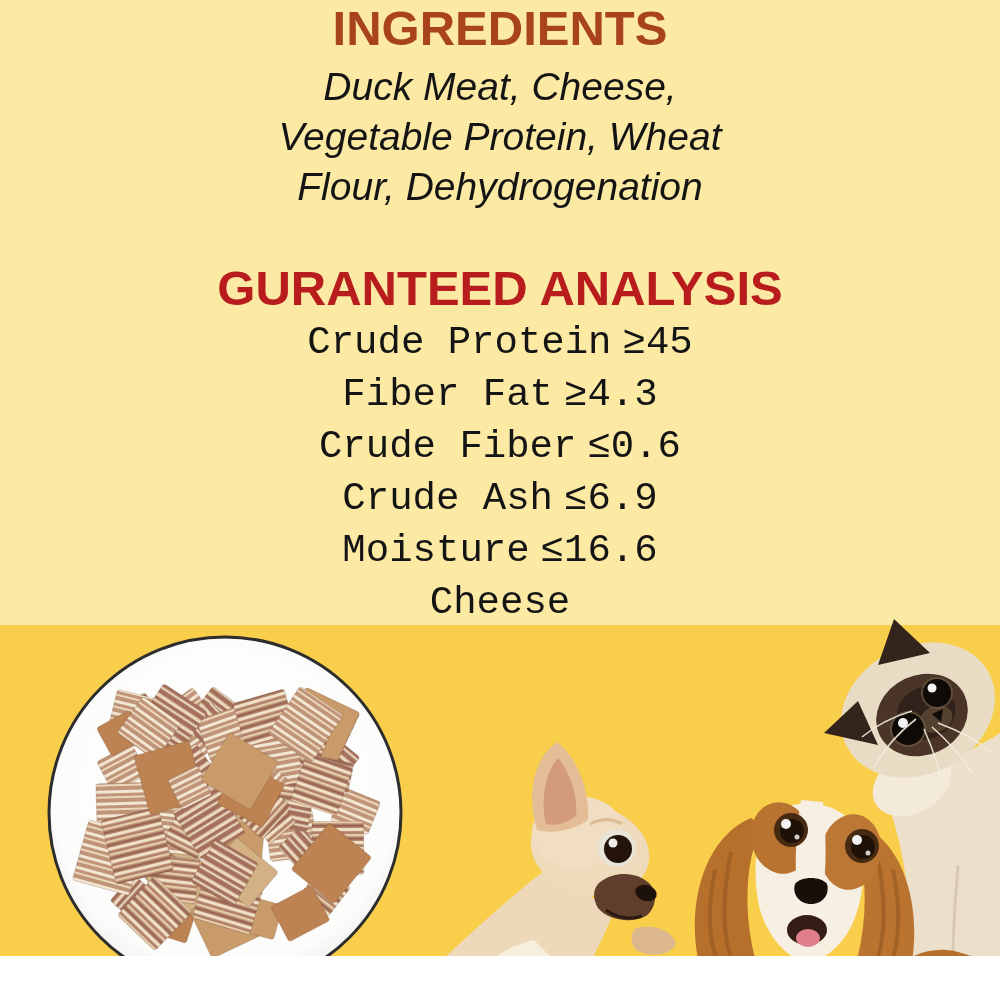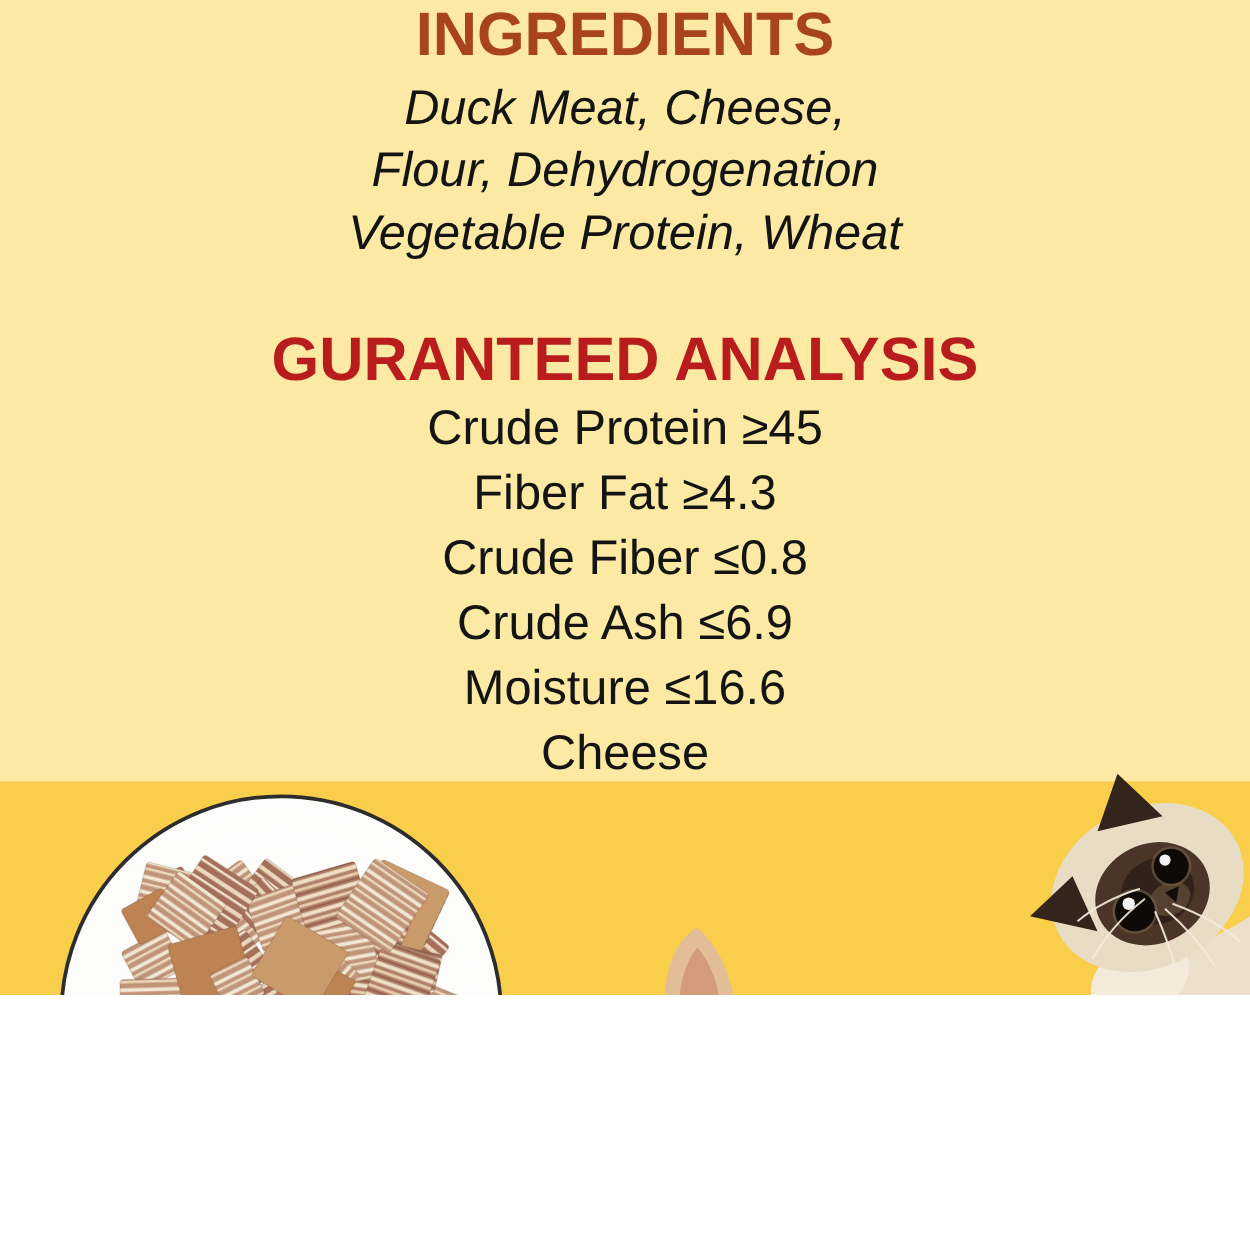--- a/index.html
+++ b/index.html
@@ -1,66 +1,66 @@
 <!DOCTYPE html>
 <html><head>
 <meta charset="utf-8">
 <style>
   html,body{margin:0;padding:0;background:#ffffff;}
   .canvas{
-    position:relative;width:1000px;height:796px;overflow:hidden;
+    position:relative;width:1000px;height:956px;overflow:hidden;
     font-family:"Liberation Sans","DejaVu Sans",sans-serif;
     -webkit-font-smoothing:antialiased;
   }
   .top-section{position:absolute;left:0;top:0;width:1000px;height:625px;background:#FBE9A4;}
   .bottom-section{position:absolute;left:0;top:625px;width:1000px;height:375px;background:#F9CE4B;}
 
   .h-ing{position:absolute;left:0;right:0;top:2px;margin:0;text-align:center;
          font-size:49px;line-height:52px;font-weight:800;letter-spacing:0px;color:#A8431E;}
   .ing-lines{position:absolute;left:0;right:0;top:62px;margin:0;text-align:center;
          font-size:39px;line-height:50px;color:#141414;font-style:italic;}
   .h-ana{position:absolute;left:0;right:0;top:261px;margin:0;text-align:center;
          font-size:49px;line-height:54px;font-weight:800;letter-spacing:0px;color:#b91c1c;}
   .ana-list{position:absolute;left:0;right:0;top:317px;margin:0;
          font-size:39px;line-height:52px;color:#141414;}
-  .ana-row{display:flex;justify-content:center;gap:11px;}
+  .ana-row{display:flex;justify-content:center;gap:11px;font-family:Liberation Mono, monospace;}
 
   .photo{position:absolute;}
   svg{display:block;}
 </style>
 </head>
 <body>
 
 <div class="canvas">
 
   <div class="top-section"></div>
   <div class="bottom-section"></div>
 
   <h1 class="h-ing">INGREDIENTS</h1>
 
   <div class="ing-lines">
     <div>Duck Meat, Cheese,</div>
+    <div>Vegetable Protein, Wheat</div>
     <div>Flour, Dehydrogenation</div>
-    <div>Vegetable Protein, Wheat</div>
   </div>
 
   <h2 class="h-ana">GURANTEED ANALYSIS</h2>
 
   <div class="ana-list">
     <div class="ana-row">
       <span>Crude Protein</span>
       <span>≥45</span>
     </div>
     <div class="ana-row">
       <span>Fiber Fat</span>
       <span>≥4.3</span>
     </div>
     <div class="ana-row">
       <span>Crude Fiber</span>
-      <span>≤0.8</span>
+      <span>≤0.6</span>
     </div>
     <div class="ana-row">
       <span>Crude Ash</span>
       <span>≤6.9</span>
     </div>
     <div class="ana-row">
       <span>Moisture</span>
       <span>≤16.6</span>
     </div>
     <div class="ana-row">

